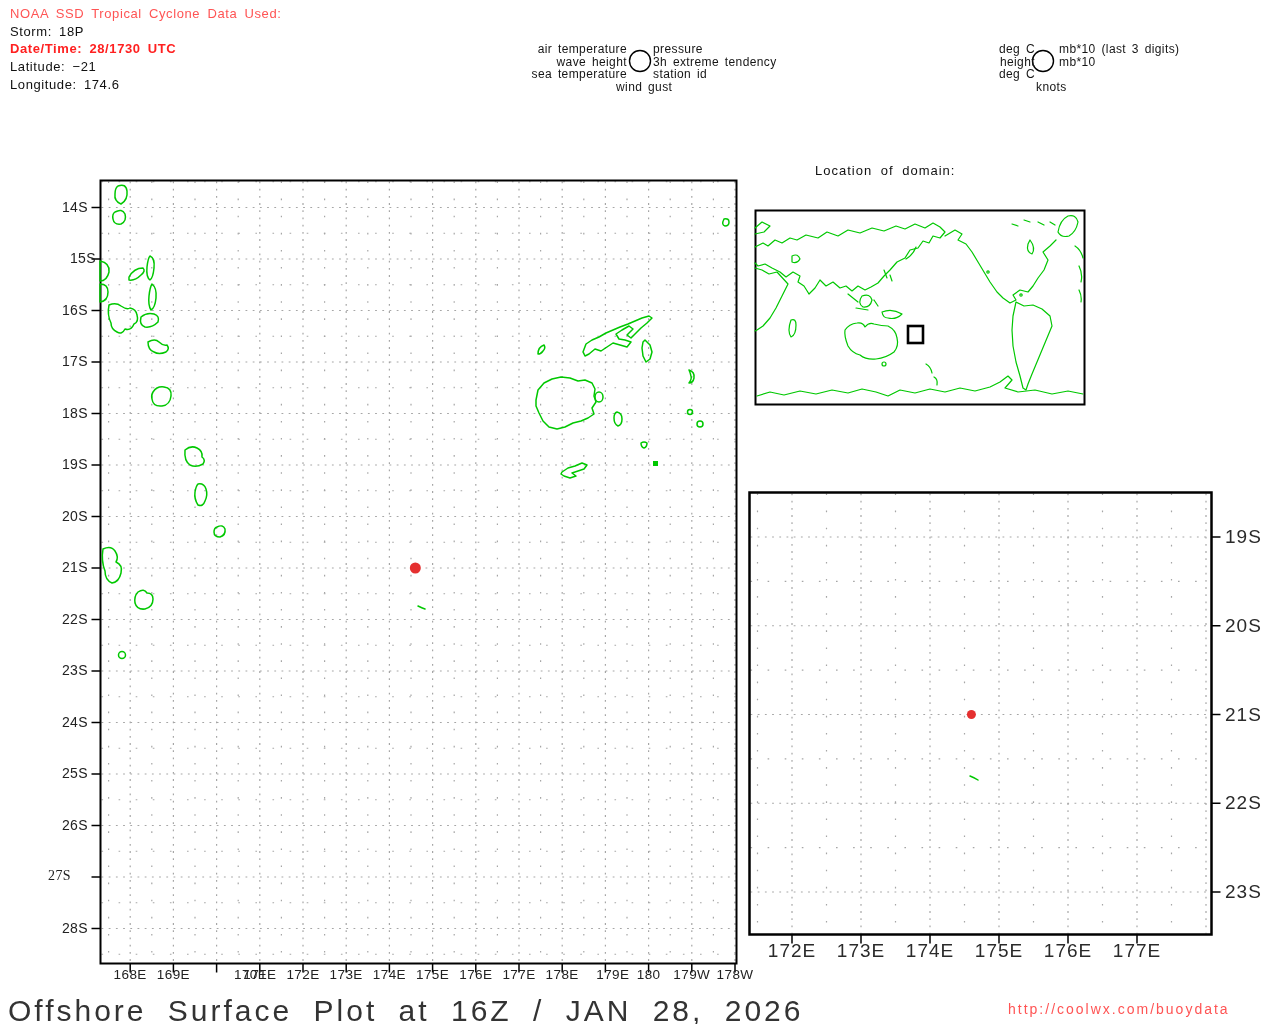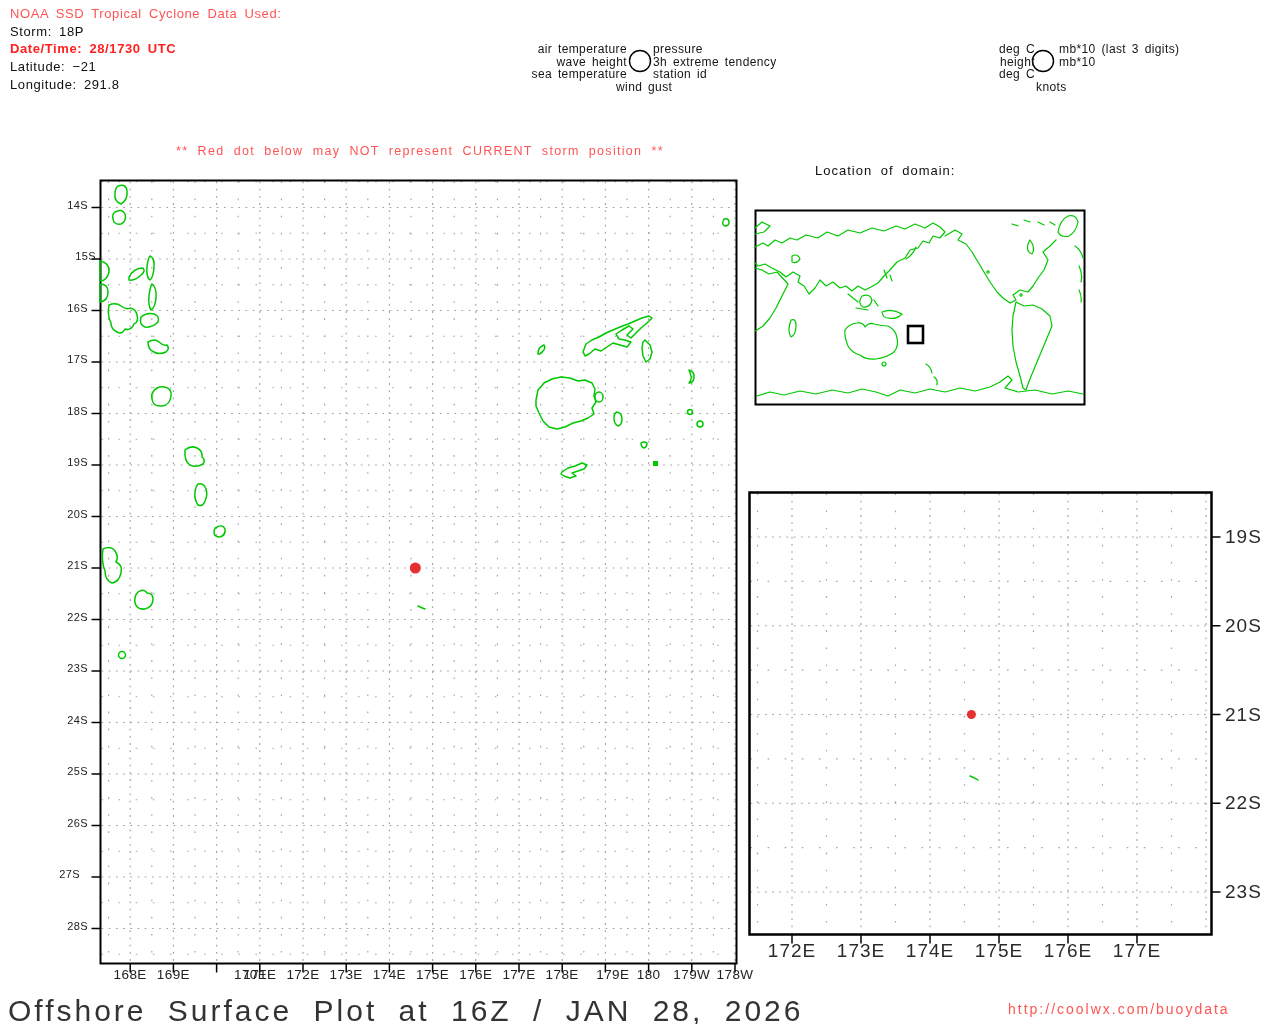--- a/index.html
+++ b/index.html
@@ -11,21 +11,21 @@
   .hdr.salmon{color:var(--salmon,#ff5454);}
   .hdr.boldred{color:var(--boldred,#ff2020);font-weight:bold;}
   .caution{font-size:20px;letter-spacing:2.5px;word-spacing:9px;color:var(--salmon,#ff5454);}
   
   .leg{font-size:12px;letter-spacing:.4px;word-spacing:2px;color:#151515;}
   .leg.r{text-align:right;}
   .warn{font-size:12.5px;letter-spacing:1.3px;word-spacing:4.5px;color:var(--salmon,#ff5454);}
   .domtitle{font-size:13px;letter-spacing:1px;word-spacing:4px;color:#111;}
   
   .tl{position:absolute;color:#222;white-space:nowrap;}
-  .tl-mainlat{font-size:11px;letter-spacing:.4px;text-align:right;width:44px;}
+  .tl-mainlat{font-size:14px;letter-spacing:.4px;text-align:right;width:44px;}
   .tl-mainlon{font-size:13.5px;letter-spacing:.4px;text-align:center;width:48px;}
   .tl-inslon{font-size:19px;letter-spacing:1px;text-align:center;width:64px;color:#2a2a2a;}
   .tl-inslat{font-size:19px;letter-spacing:1px;text-align:left;width:70px;color:#2a2a2a;}
   
   .ftitle{font-size:30px;letter-spacing:3px;word-spacing:10px;color:#333;}
   .furl{font-size:14px;letter-spacing:2px;color:var(--salmon,#ff5454);}
   
   svg{position:absolute;left:0;top:0;}
   .frame{fill:none;stroke:#000;stroke-width:2px;}
   .frame-thick{fill:none;stroke:#000;stroke-width:2.5px;}
@@ -254,59 +254,58 @@
     <circle id="dot-inset" class="dot" cx="971.3999999999996" cy="714.5" r="4.5"></circle>
 
     <circle cx="640" cy="61" r="10.5" fill="none" stroke="#000" stroke-width="1.4"></circle>
     <circle cx="1043" cy="61" r="10.5" fill="none" stroke="#000" stroke-width="1.4"></circle>
   </svg>
 
   <div class="abs hdr salmon" style="left:10px;top:6px">NOAA SSD Tropical Cyclone Data Used:</div>
   <div class="abs hdr" style="left:10px;top:24px">Storm: 18P</div>
   <div class="abs hdr boldred" style="left:10px;top:41px">Date/Time: 28/1730 UTC</div>
   <div class="abs hdr" style="left:10px;top:59px">Latitude: −21</div>
-  <div class="abs hdr" style="left:10px;top:77px">Longitude: 291.8</div>
+  <div class="abs hdr" style="left:10px;top:77px">Longitude: 174.6</div>
 
 
   <div class="abs leg r" style="left:450px;top:42px;width:177px">air temperature</div>
   <div class="abs leg r" style="left:450px;top:54.5px;width:177px">wave height</div>
   <div class="abs leg r" style="left:450px;top:67px;width:177px">sea temperature</div>
   <div class="abs leg" style="left:616px;top:79.5px">wind gust</div>
   <div class="abs leg" style="left:653px;top:42px">pressure</div>
   <div class="abs leg" style="left:653px;top:54.5px">3h extreme tendency</div>
   <div class="abs leg" style="left:653px;top:67px">station id</div>
 
   <div class="abs leg r" style="left:880px;top:42px;width:155px">deg C</div>
   <div class="abs leg r" style="left:880px;top:54.5px;width:155px">height</div>
   <div class="abs leg r" style="left:880px;top:67px;width:155px">deg C</div>
   <div class="abs leg" style="left:1036px;top:79.5px">knots</div>
   <div class="abs leg" style="left:1059px;top:42px">mb*10 (last 3 digits)</div>
   <div class="abs leg" style="left:1059px;top:54.5px">mb*10</div>
 
-  <div class="abs warn" style="left:176px;top:144px">** Red dot below may NOT represent CURRENT storm position **</div>
 
   <div class="abs domtitle" style="left:815px;top:163px">Location of domain:</div>
 
   <div class="abs ftitle" style="left:8px;top:994px">Offshore Surface Plot at 16Z / JAN 28, 2026</div>
   <div class="abs furl" style="left:1008px;top:1001px">http://coolwx.com/buoydata</div>
 
 <div class="tl tl-mainlat" style="left: 44px; top: 198.5px;">14S</div>
     <div class="tl tl-mainlat" style="left: 52px; top: 250px; text-align: right;">15S</div>
     <div class="tl tl-mainlat" style="left: 44px; top: 301.5px;">16S</div>
     <div class="tl tl-mainlat" style="left: 44px; top: 353px;">17S</div>
     <div class="tl tl-mainlat" style="left: 44px; top: 404.5px;">18S</div>
     <div class="tl tl-mainlat" style="left: 44px; top: 456px;">19S</div>
     <div class="tl tl-mainlat" style="left: 44px; top: 507.5px;">20S</div>
     <div class="tl tl-mainlat" style="left: 44px; top: 559px;">21S</div>
     <div class="tl tl-mainlat" style="left: 44px; top: 610.5px;">22S</div>
     <div class="tl tl-mainlat" style="left: 44px; top: 662px;">23S</div>
     <div class="tl tl-mainlat" style="left: 44px; top: 713.5px;">24S</div>
     <div class="tl tl-mainlat" style="left: 44px; top: 765px;">25S</div>
     <div class="tl tl-mainlat" style="left: 44px; top: 816.5px;">26S</div>
-    <div class="tl tl-mainlat" style="left: 36px; top: 868px;">27S</div>
+    <div class="tl tl-mainlat" style="left: 27px; top: 868px; font-family: Liberation Serif, serif;">27S</div>
     <div class="tl tl-mainlat" style="left: 44px; top: 919.5px;">28S</div>
     <div class="tl tl-mainlon" style="left: 106.2px; top: 967px;">168E</div>
     <div class="tl tl-mainlon" style="left: 149.4px; top: 967px;">169E</div>
     <div class="tl tl-mainlon" style="left: 192.6px; top: 967px; margin-left: 34px;">170E</div>
     <div class="tl tl-mainlon" style="left: 235.8px; top: 967px;">171E</div>
     <div class="tl tl-mainlon" style="left: 279px; top: 967px;">172E</div>
     <div class="tl tl-mainlon" style="left: 322.2px; top: 967px;">173E</div>
     <div class="tl tl-mainlon" style="left: 365.4px; top: 967px;">174E</div>
     <div class="tl tl-mainlon" style="left: 408.6px; top: 967px;">175E</div>
     <div class="tl tl-mainlon" style="left: 451.8px; top: 967px;">176E</div>

